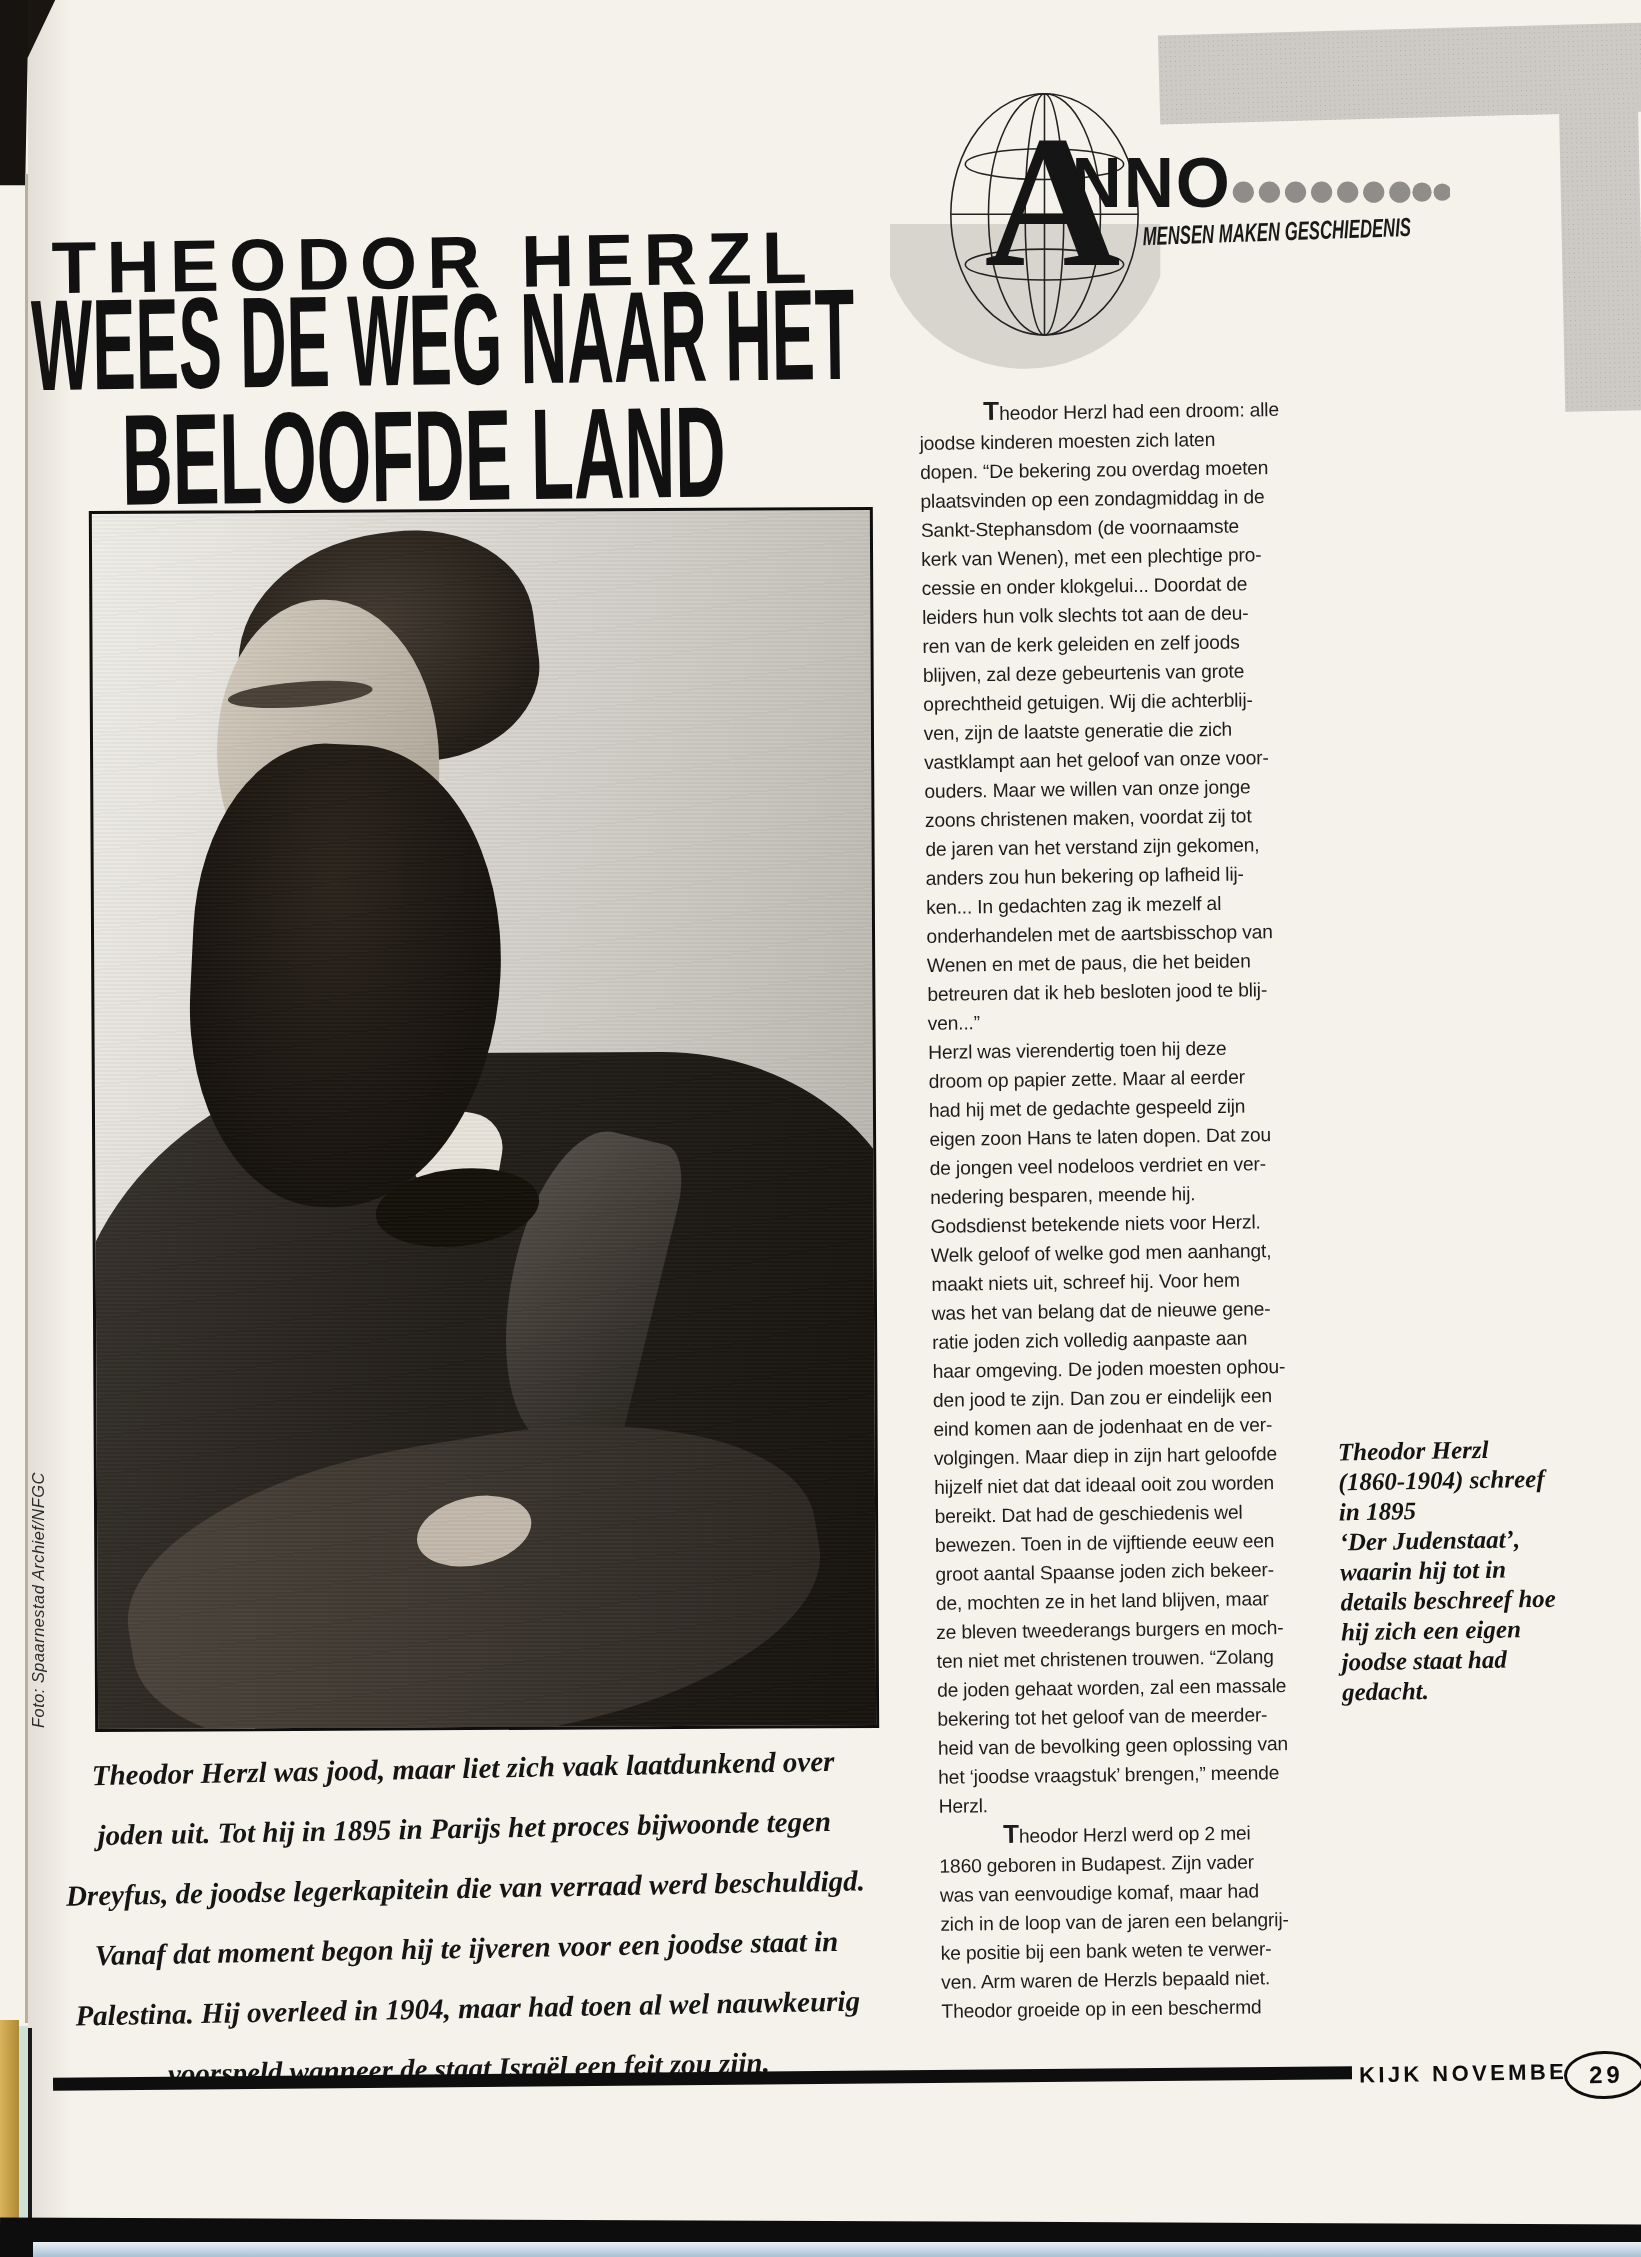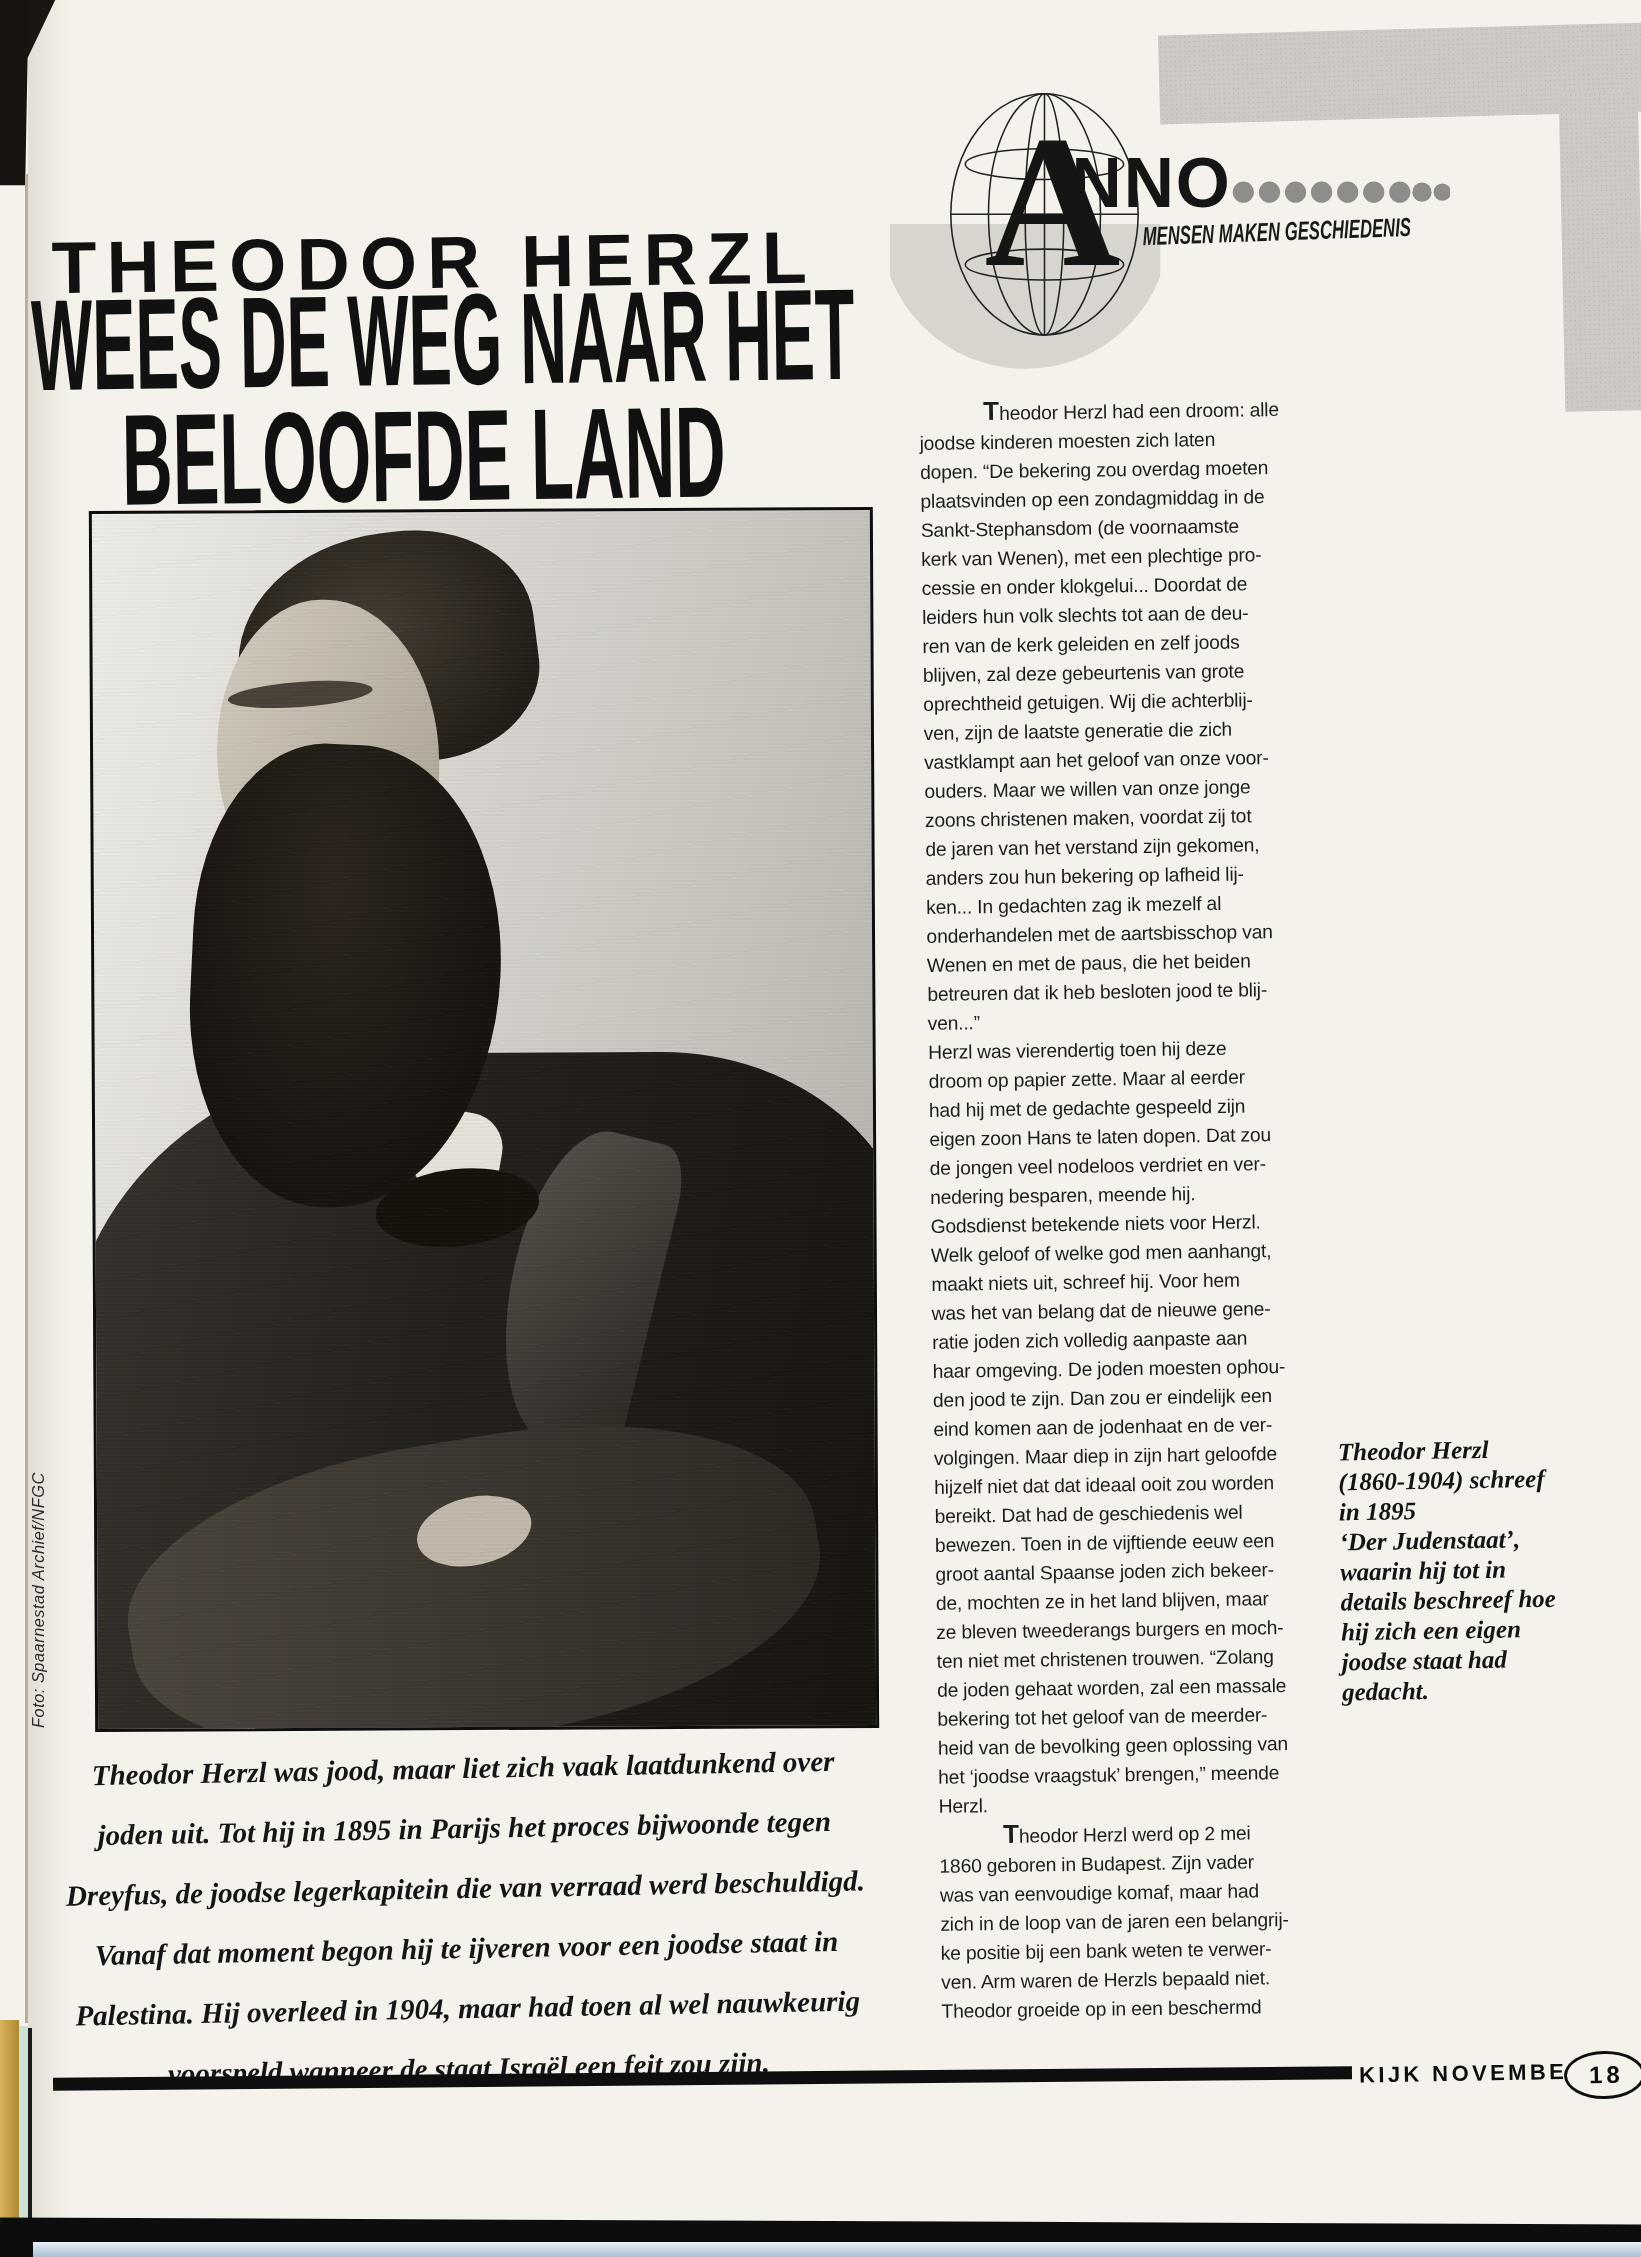--- a/index.html
+++ b/index.html
@@ -228,21 +228,21 @@
 ‘Der Judenstaat’,
 waarin hij tot in
 details beschreef hoe
 hij zich een eigen
 joodse staat had
 gedacht.</div>
 
   <div class="abs rule"></div>
   <div class="abs footer-text">KIJK NOVEMBER 1993</div>
   <div class="abs page-oval">
-    <span>18</span>
+    <span>29</span>
   </div>
 
   <div class="abs edge-wedge"></div>
   <div class="abs edge-line"></div>
   <div class="abs binding-shadow"></div>
   <div class="abs strip-gold"></div>
   <div class="abs strip-mint"></div>
   <div class="abs strip-darkline"></div>
   <div class="abs bottom-band"></div>
   <div class="abs next-page"></div>

